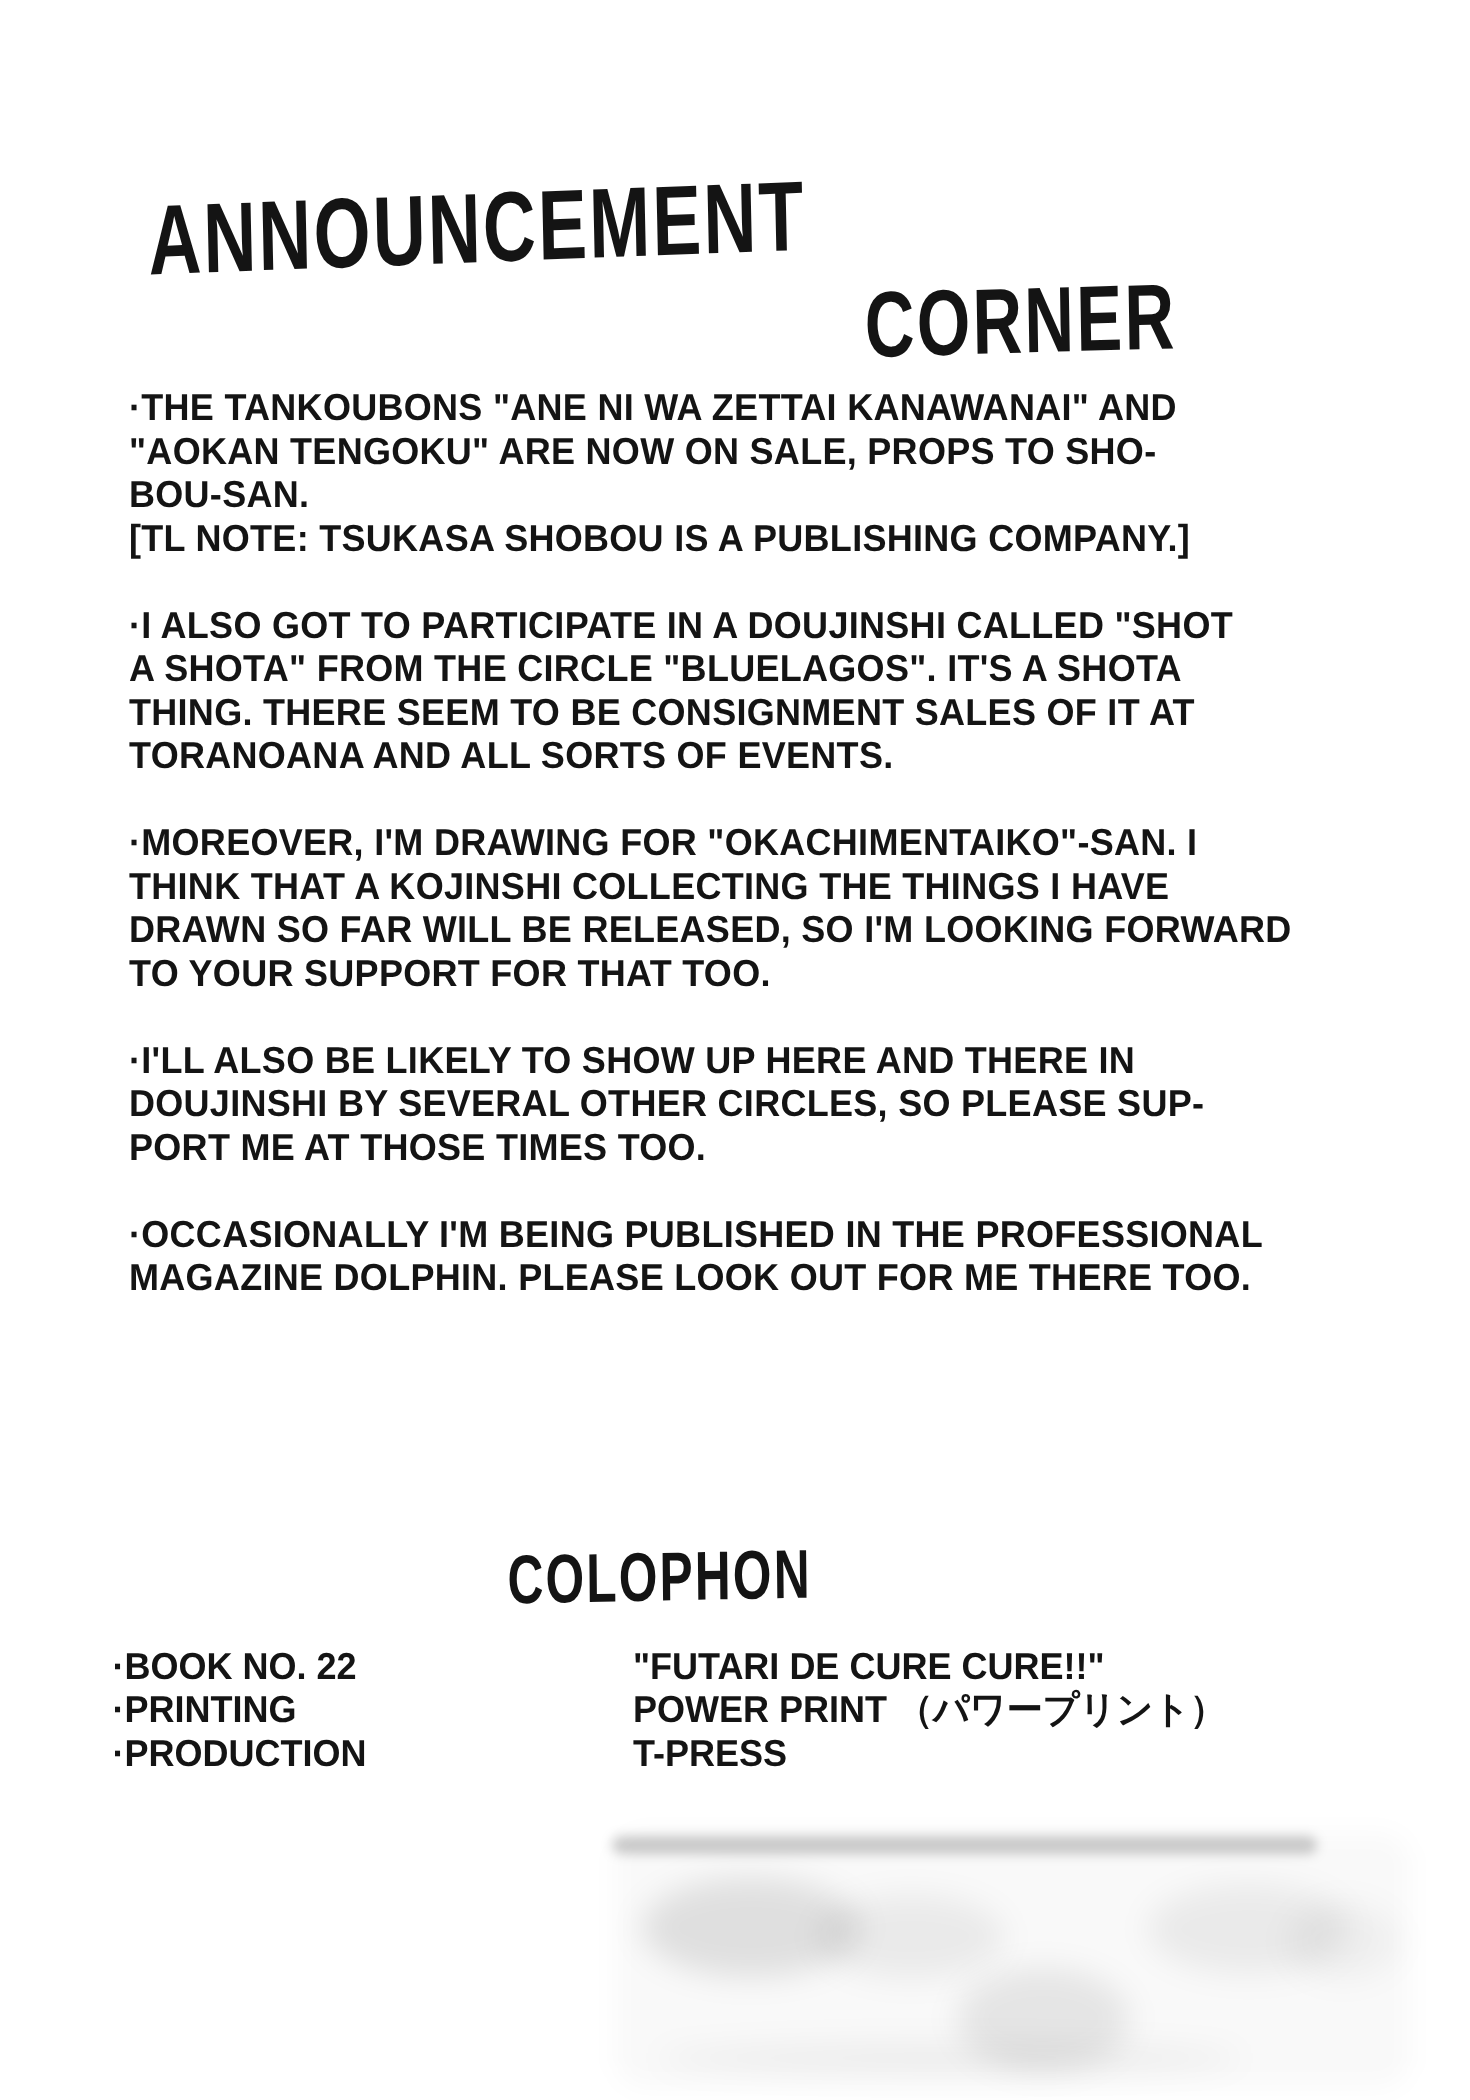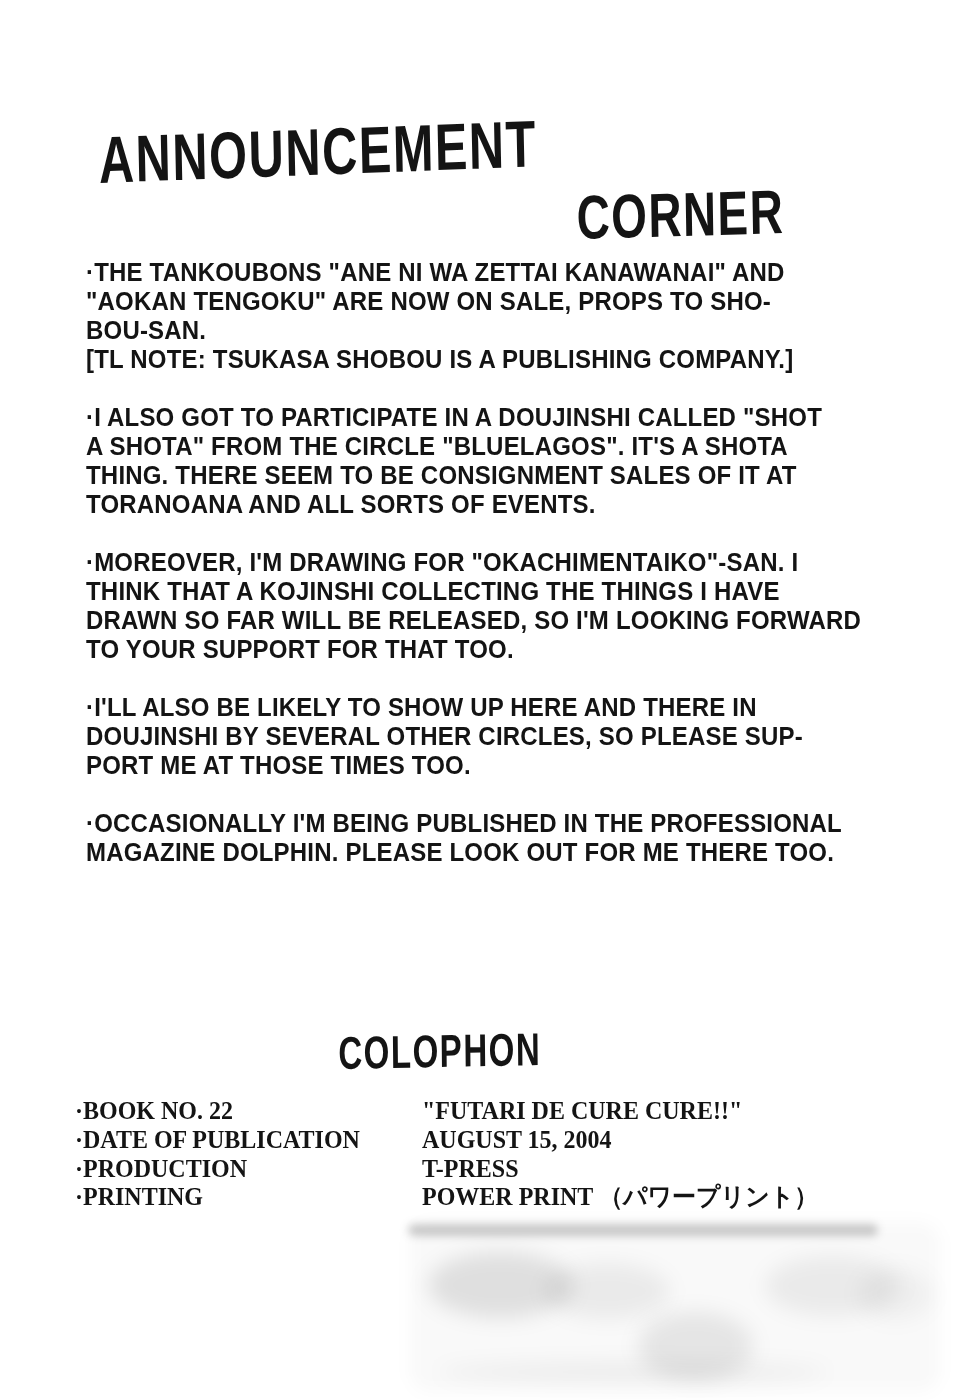--- a/index.html
+++ b/index.html
@@ -61,21 +61,20 @@
     position: absolute;
     left: 75px; top: 1097px;
     font-size: 25px;
     font-weight: bold;
   }
   .crow {
     display: flex;
     height: 28.8px;
     line-height: 28.8px;
     align-items: center;
-    font-family: Liberation Serif, serif;
   }
   .clabel {
     flex: none;
     width: 347px;
     white-space: nowrap;
     transform: scaleX(0.96);
     transform-origin: left center;
   }
   .cvalue {
     flex: none;
@@ -125,30 +124,26 @@
   </div>
 
   <div class="colophon-heading">COLOPHON</div>
 
   <div class="colophon">
     <div class="crow">
       <span class="clabel">·BOOK NO. 22</span>
       <span class="cvalue">"FUTARI DE CURE CURE!!"</span>
     </div>
     <div class="crow">
-      <span class="clabel">·DATE OF PUBLICATION</span>
-      <span class="cvalue">AUGUST 15, 2004</span>
+      <span class="clabel">·PRINTING</span>
+      <span class="cvalue">POWER PRINT （パワープリント）</span>
     </div>
     <div class="crow">
       <span class="clabel">·PRODUCTION</span>
       <span class="cvalue">T-PRESS</span>
-    </div>
-    <div class="crow">
-      <span class="clabel">·PRINTING</span>
-      <span class="cvalue">POWER PRINT （パワープリント）</span>
     </div>
   </div>
 
   <div class="redacted">
     <div class="blob b-wash"></div>
     <div class="blob b-streak1"></div>
     <div class="blob b-a"></div>
     <div class="blob b-a2"></div>
     <div class="blob b-b"></div>
     <div class="blob b-c"></div>

